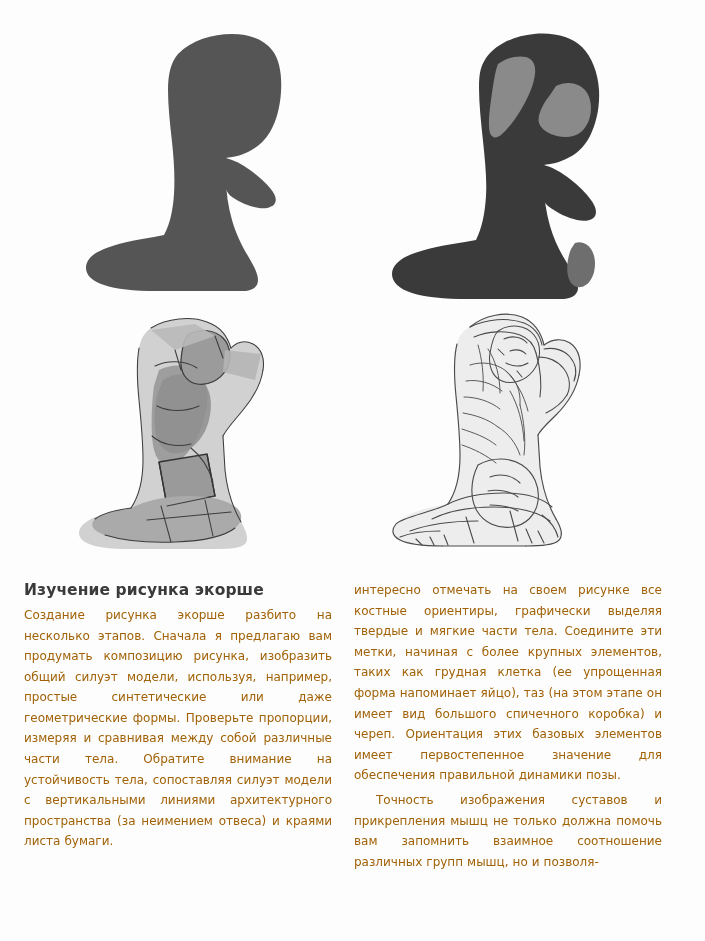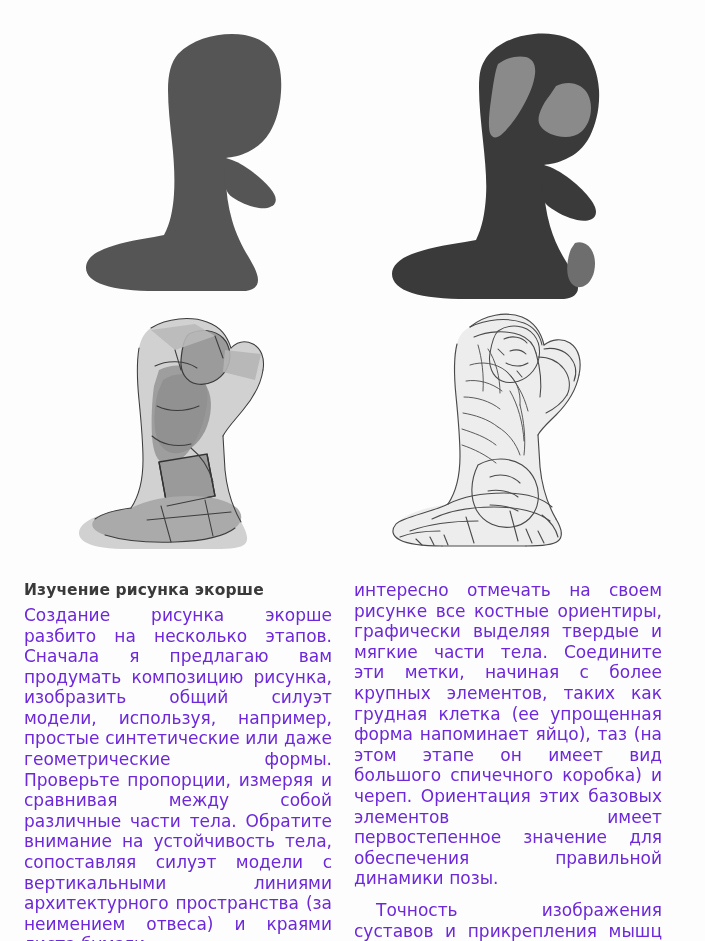--- a/index.html
+++ b/index.html
@@ -42,29 +42,29 @@
   h2.heading{
     margin:0 0 4px 0;
     font-size:15.5px;
     font-weight:bold;
     letter-spacing:.1px;
     color:#3a3a3a;
     line-height:1.35;
   }
   p.para{
     margin:0;
-    font-size:17px;
+    font-size:12px;
     line-height:20.6px;
     text-align:justify;
-    color:#6d28d9;
+    color:#a16207;
     -webkit-hyphens:none;hyphens:none;
     word-spacing:.2px;
   }
   p.indent{text-indent:22px;}
-  p.para + p.para{margin-top:11px;}
+  p.para + p.para{margin-top:4px;}
 </style>
 </head>
 <body>
 
 <div class="page">
 
   <div class="figures">
 
     <div class="fig-cell" id="sil-left">
       <svg viewBox="0 0 250 270" xmlns="http://www.w3.org/2000/svg" aria-hidden="true">

